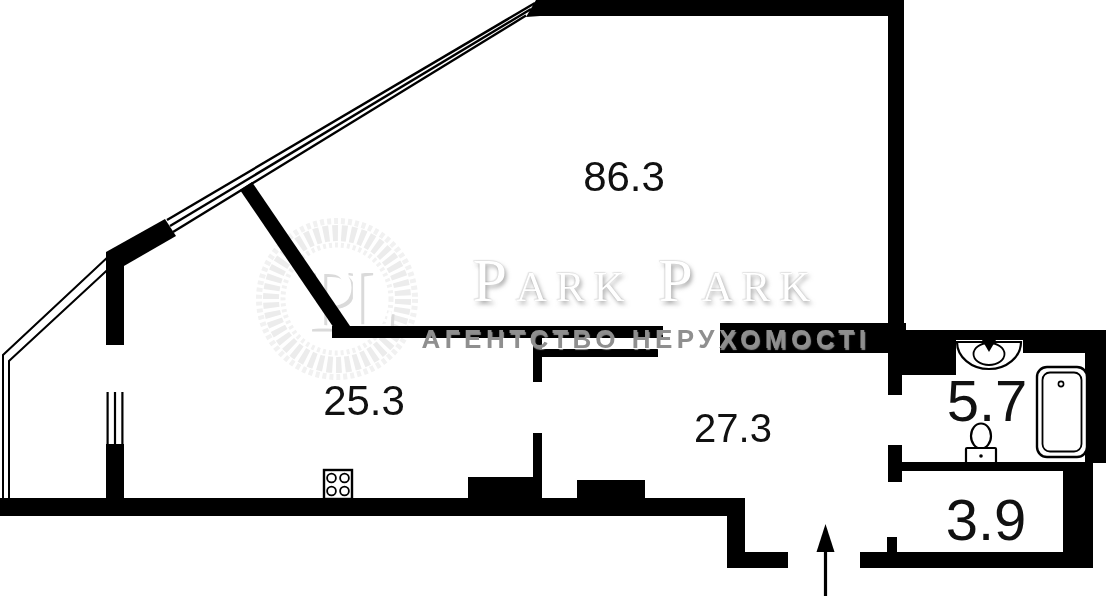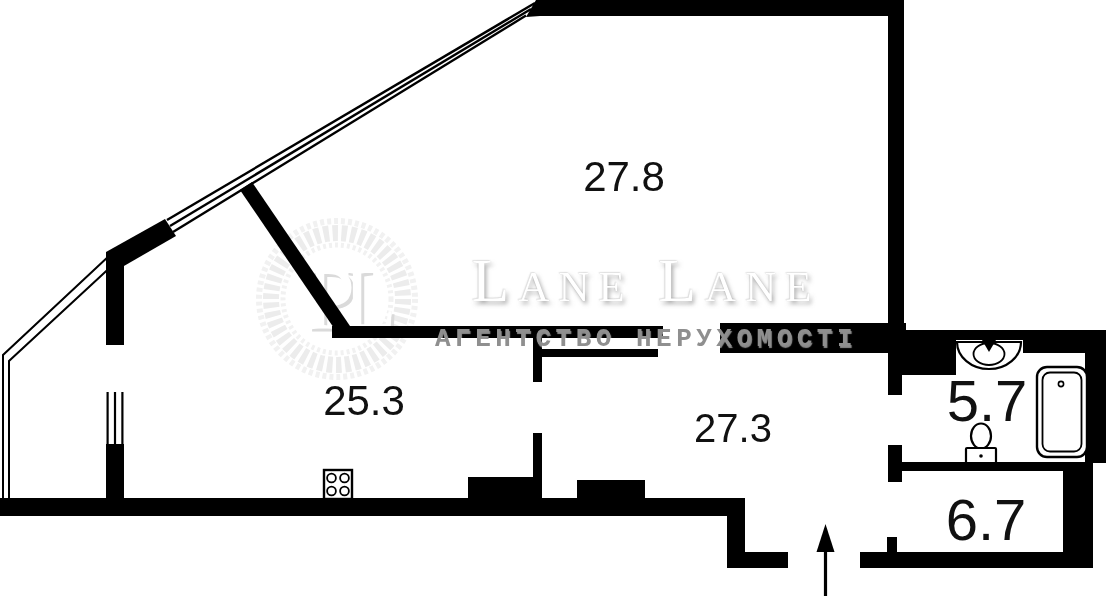--- a/index.html
+++ b/index.html
@@ -12,21 +12,21 @@
   .room-label{position:absolute;transform:translate(-50%,-50%);color:#111111;
               font-size:42px;letter-spacing:0px;white-space:nowrap;}
   .room-label.lg{font-size:58px;}
   .wm-brand{position:absolute;left:646px;top:245px;transform:translateX(-50%);
             font-family:"Liberation Serif",serif;font-variant:small-caps;
             font-size:62px;letter-spacing:9px;color:#ffffff;white-space:nowrap;
             text-shadow:2px 3px 4px rgba(110,110,110,0.55),
                         -1px -1px 1px rgba(190,190,190,0.35),
                         0 0 1px rgba(160,160,160,0.5);}
   .wm-sub{position:absolute;left:646px;top:324px;transform:translateX(-50%);
-          font-family:Liberation Mono, monospace;font-weight:bold;
+          font-family:Liberation Sans, sans-serif;font-weight:bold;
           font-size:26px;letter-spacing:4.5px;color:#8f8f8f;white-space:nowrap;
           text-shadow:1px 2px 1px rgba(255,255,255,0.55);}
   .wm-monogram{font-family:"Liberation Serif",serif;font-size:88px;letter-spacing:-12px;}
 </style>
 </head>
 <body>
 
 <div class="stage">
 
   <svg width="1106" height="600" viewBox="0 0 1106 600">
@@ -113,22 +113,22 @@
       <rect class="fixture" stroke-width="1.8" x="1042.5" y="372.5" width="39" height="79" rx="7.5"></rect>
       <circle class="fixture" stroke-width="1.6" cx="1061" cy="384" r="2.6"></circle>
     </g>
 
     <g>
       <line stroke="#000000" stroke-width="3.2" x1="825.5" y1="596" x2="825.5" y2="549"></line>
       <polygon fill="#000000" points="825.5,524 816.5,552 834.5,552"></polygon>
     </g>
   </svg>
 
-  <div class="wm-brand">Lane Lane</div>
+  <div class="wm-brand">Park Park</div>
   <div class="wm-sub">АГЕНТСТВО НЕРУХОМОСТІ</div>
 
-  <div class="room-label" style="left:624px;top:177px;">27.8</div>
+  <div class="room-label" style="left:624px;top:177px;">86.3</div>
   <div class="room-label" style="left:320px;top:401px;margin-left:44px;">25.3</div>
   <div class="room-label" style="left:733px;top:428px;font-size:40px;">27.3</div>
   <div class="room-label lg" style="left:987px;top:400px;">5.7</div>
-  <div class="room-label lg" style="left:986px;top:519px;">6.7</div>
+  <div class="room-label lg" style="left:986px;top:519px;">3.9</div>
 
 </div>
 
 </body></html>

